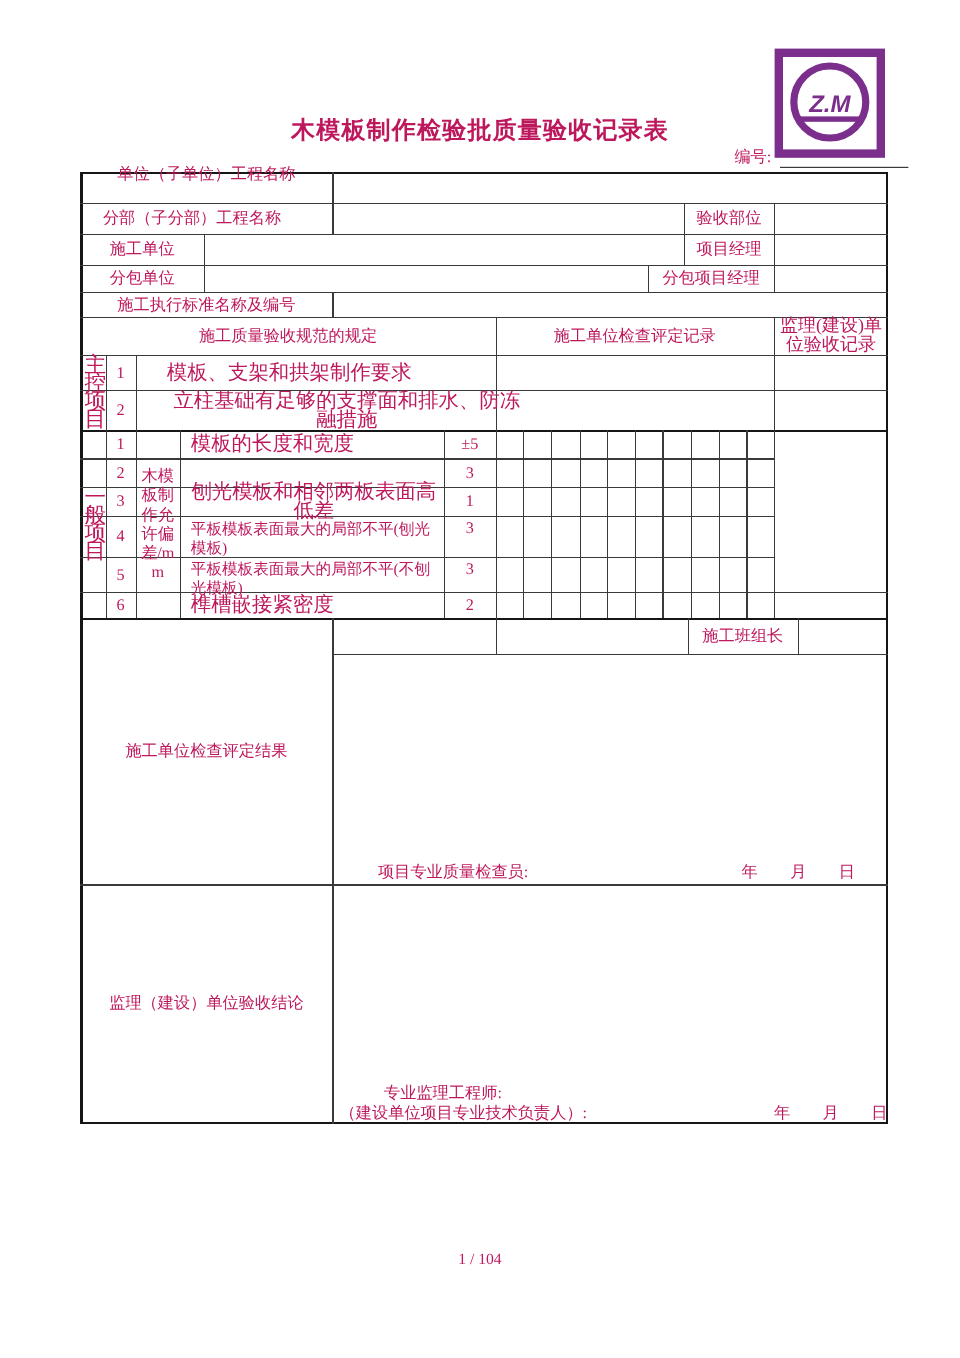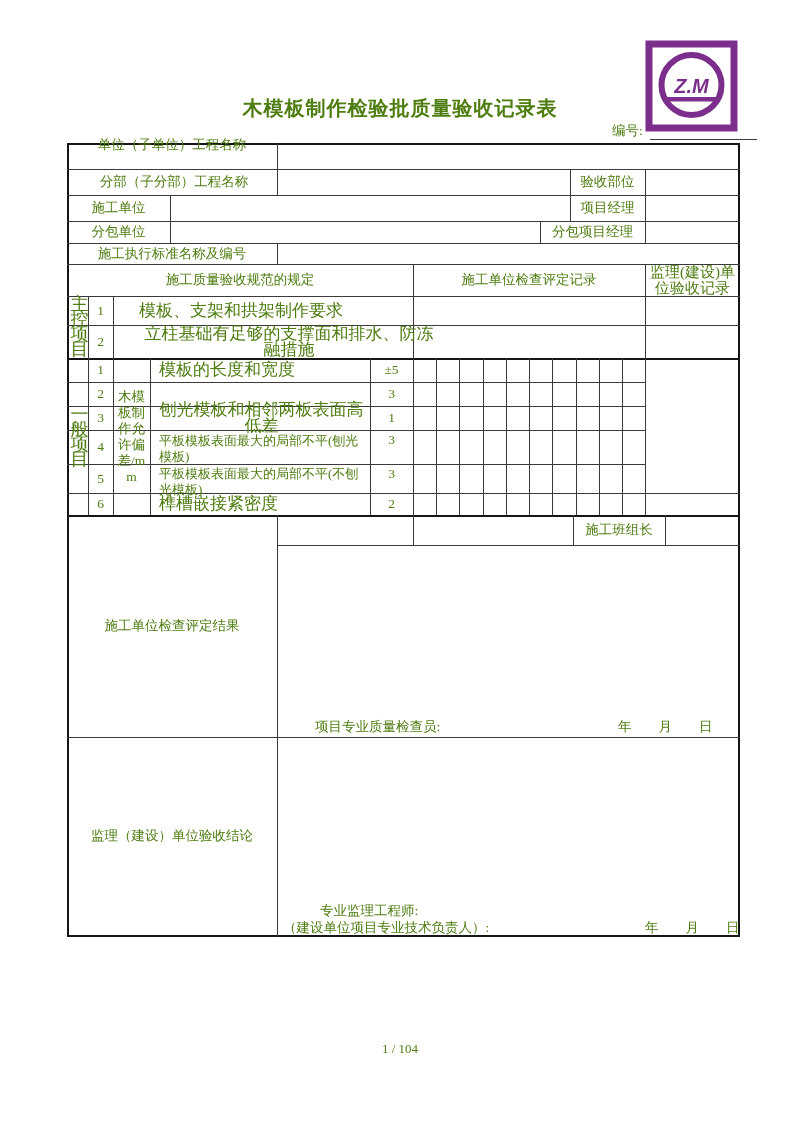--- a/index.html
+++ b/index.html
@@ -1,18 +1,18 @@
 <!DOCTYPE html>
 <html><head>
 <meta charset="utf-8">
 <style>
   html,body{margin:0;padding:0;background:#ffffff;}
   .page{
     position:relative;width:800px;height:1132px;background:#ffffff;
-    font-family:"Liberation Serif","DejaVu Serif",serif;color:#4d7c0f;overflow:hidden;
+    font-family:"Liberation Serif","DejaVu Serif",serif;color:#be185d;overflow:hidden;
   }
   .abs{position:absolute;}
   .cell{position:absolute;display:flex;align-items:center;justify-content:center;
         font-size:13.5px;line-height:16px;text-align:center;}
   .cell-left{position:absolute;display:flex;align-items:center;justify-content:flex-start;
         font-size:17px;line-height:16px;text-align:center;}
   .cell-top{position:absolute;display:block;font-size:13px;line-height:16px;text-align:left;}
   .vert{position:absolute;display:flex;align-items:center;justify-content:center;
         font-size:18px;line-height:15px;text-align:center;}
   .vert > span{display:block;width:14px;word-break:break-all;}
@@ -85,21 +85,21 @@
       <line x1="506.5" y1="358" x2="506.5" y2="515"></line>
       <line x1="529.5" y1="358" x2="529.5" y2="515"></line>
       <line x1="552.5" y1="358" x2="552.5" y2="515"></line>
       <line x1="576.5" y1="358" x2="576.5" y2="515"></line>
       <line x1="599.5" y1="358" x2="599.5" y2="515"></line>
       <line x1="622.5" y1="358" x2="622.5" y2="515"></line>
     </g>
   </svg>
 
   <div class="cell" style="left:67px;top:132px;width:210px;height:26px;text-align:center;">单位（子单位）工程名称</div>
-  <div class="cell" style="left:69px;top:169px;width:210px;height:26px;">分部（子分部）工程名称</div>
+  <div class="cell" style="left:55px;top:169px;width:210px;height:26px;">分部（子分部）工程名称</div>
   <div class="cell" style="left:570px;top:169px;width:75px;height:26px;">验收部位</div>
   <div class="cell" style="left:67px;top:195px;width:103px;height:26px;">施工单位</div>
   <div class="cell" style="left:570px;top:195px;width:75px;height:26px;">项目经理</div>
   <div class="cell" style="left:67px;top:221px;width:103px;height:22px;">分包单位</div>
   <div class="cell" style="left:540px;top:221px;width:105px;height:22px;">分包项目经理</div>
   <div class="cell" style="left:67px;top:243px;width:210px;height:21px;">施工执行标准名称及编号</div>
 
   <div class="cell" style="left:67px;top:264px;width:346px;height:32px;">施工质量验收规范的规定</div>
   <div class="cell" style="left:413px;top:264px;width:232px;height:32px;">施工单位检查评定记录</div>
   <div class="cell" style="left:646px;top:264px;width:93px;height:32px;font-size:15px;">监理(建设)单位验收记录</div>

